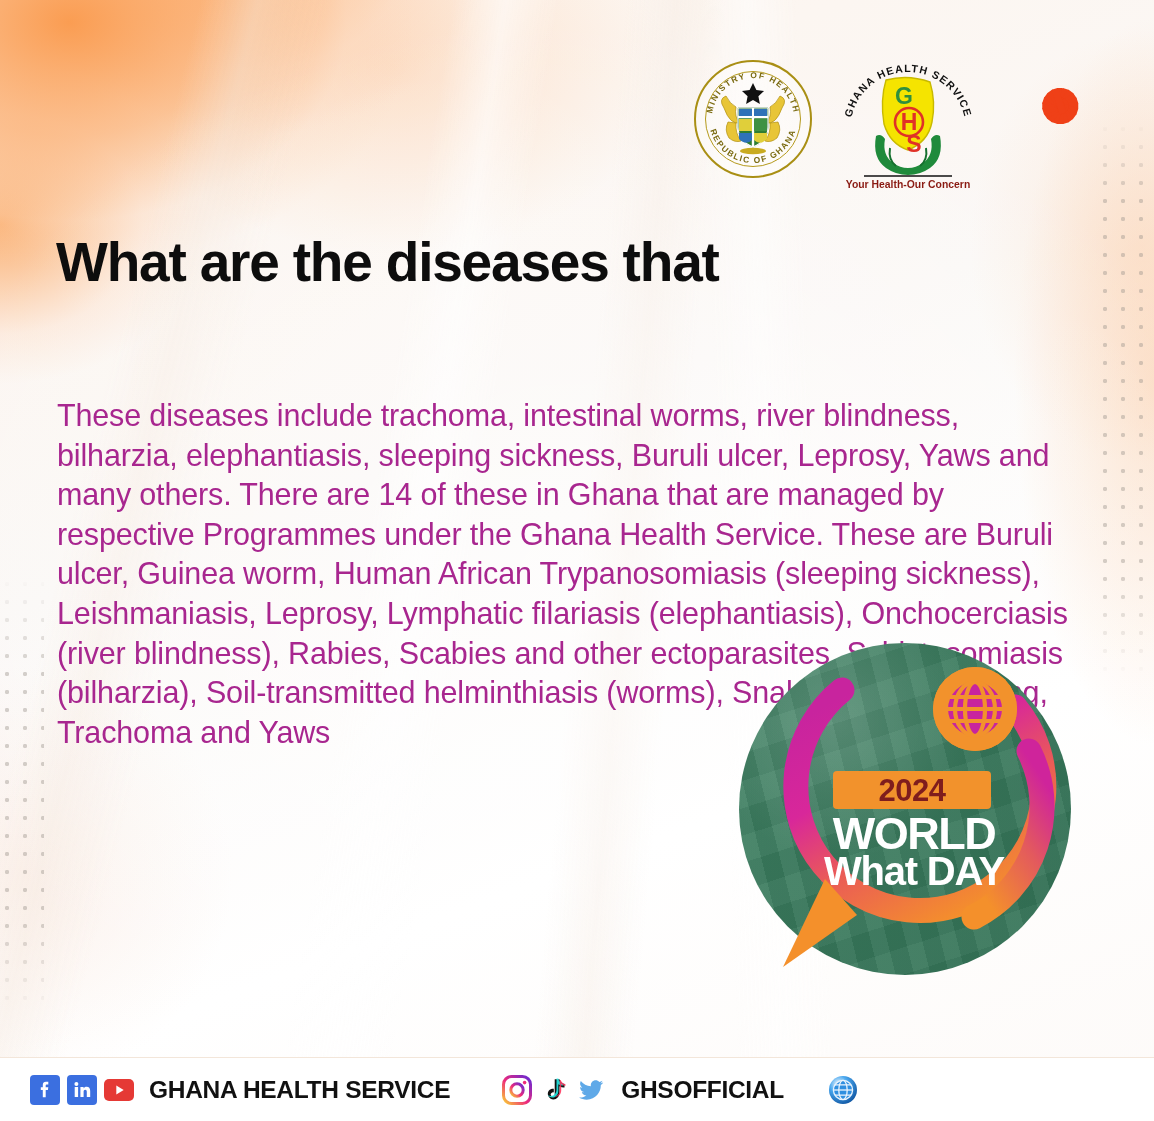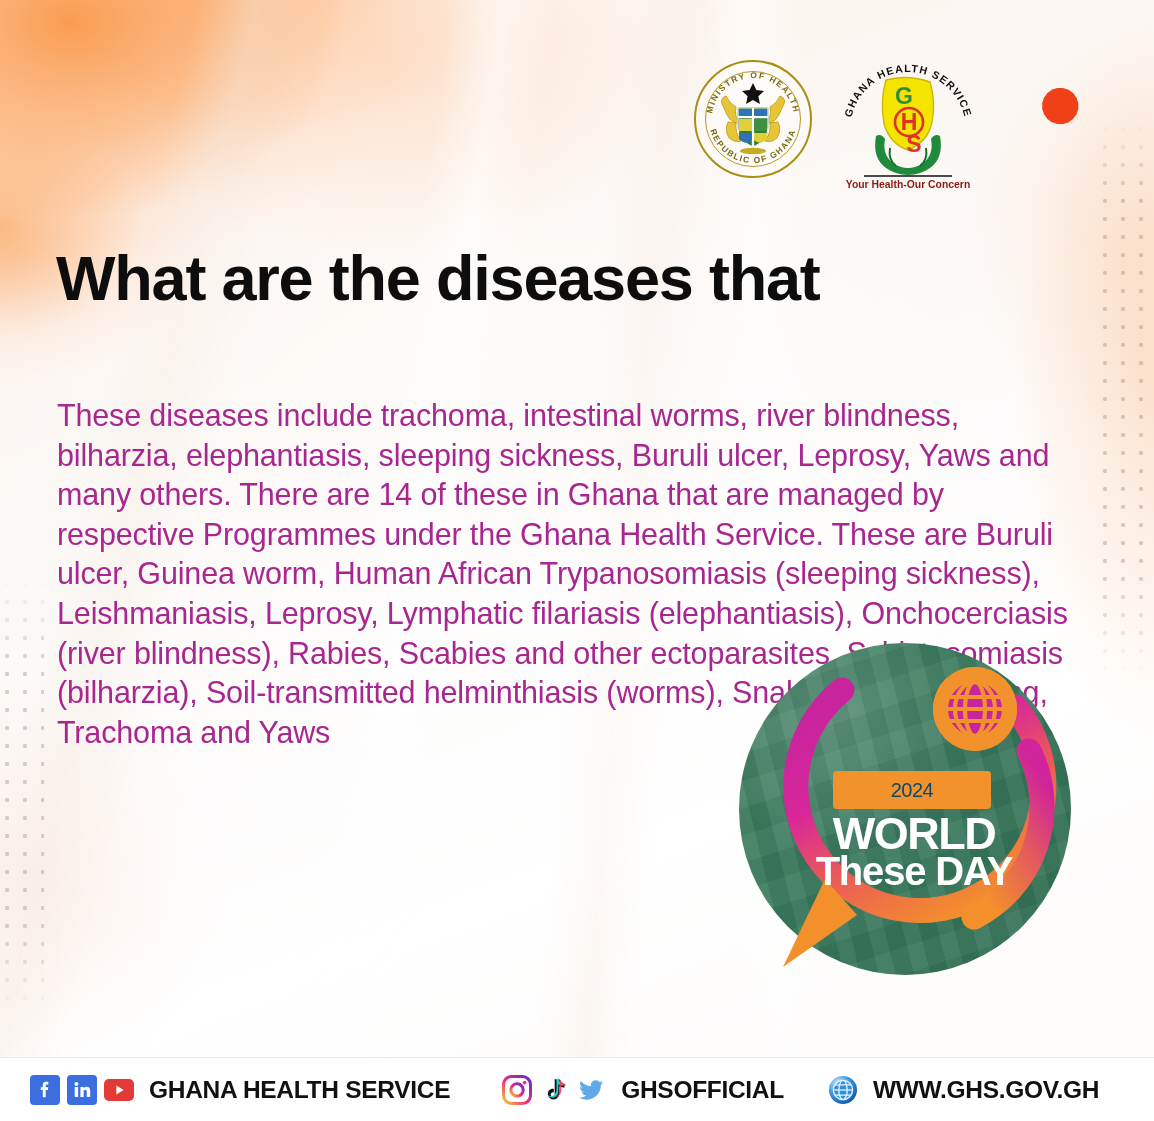--- a/index.html
+++ b/index.html
@@ -77,22 +77,22 @@
   .sunburst { position:absolute; left:308px; top:16px; width:116px; height:116px; }
   .sunburst span {
     position:absolute; left:50%; top:50%;
     width:6.5px; height:26px; margin-left:-3.25px;
     background:#ef4017; border-radius:1px;
     transform-origin:50% -20px;
   }
 
   
   .headline {
-    position:absolute; left:56px; top:243px; width:880px;
-    font-size:63px; font-weight:bold; line-height:1.12;
+    position:absolute; left:56px; top:232px; width:880px;
+    font-size:55px; font-weight:bold; line-height:1.12;
     letter-spacing:-1.2px; color:#0d0d0d;
   }
   .headline .l2 { display:block; }
 
   
   .body-copy {
     position:absolute; left:57px; top:396px; width:1030px;
     font-size:30.5px; line-height:39.6px; color:#a8268f;
     letter-spacing:-.15px;
   }
@@ -114,21 +114,21 @@
     position:absolute; left:194px; top:24px; width:84px; height:84px;
     border-radius:50%; background:#f2922c;
   }
   .ntd-badge .globe svg { position:absolute; inset:0; }
   .ntd-badge .yearbox {
     position:absolute; left:94px; top:128px; width:158px; height:38px;
     background:#f2922c; border-radius:4px;
     display:flex; align-items:center; justify-content:center;
   }
   .ntd-badge .yearbox span {
-    color:#0c4a6e; font-size:20px; font-weight:normal; letter-spacing:-.5px; line-height:1;
+    color:#7f1d1d; font-size:31px; font-weight:bold; letter-spacing:-.5px; line-height:1;
   }
   .ntd-badge .world {
     position:absolute; left:60px; top:168px; width:230px; text-align:center;
     color:#fff; font-size:45px; font-weight:bold; letter-spacing:-1.5px; line-height:1;
   }
   .ntd-badge .ntdsday {
     position:absolute; left:60px; top:208px; width:230px; text-align:center;
     color:#fff; font-size:40px; font-weight:bold; letter-spacing:-1.2px; line-height:1;
   }
   .tagline {
@@ -295,21 +295,21 @@
             <ellipse rx="20" ry="27"></ellipse>
           </g>
         </g>
       </svg>
     </div>
 
     <div class="yearbox">
       <span>2024</span>
     </div>
     <div class="world">WORLD</div>
-    <div class="ntdsday">These DAY</div>
+    <div class="ntdsday">What DAY</div>
   </div>
 
 
   <div class="footer">
 
     <div class="fgroup">
       <span class="ico">
         <svg viewBox="0 0 30 30">
             <rect width="30" height="30" rx="4" fill="#3b6fe0"></rect>
           <path d="M18.3 9.6h-1.7c-.6 0-.9.4-.9 1v1.7h2.6l-.4 2.8h-2.2v7.2h-2.9v-7.2h-2v-2.8h2V10c0-2 1.2-3.2 3.1-3.2h2.4z" fill="#fff"></path>
@@ -379,16 +379,15 @@
           <circle cx="15" cy="15" r="14" fill="url(#wg)"></circle>
           <circle cx="15" cy="15" r="9.6" fill="#2f8fe0"></circle>
           <g stroke="#eaf4fd" stroke-width="1.3" fill="none">
             <circle cx="15" cy="15" r="9.6"></circle>
             <ellipse cx="15" cy="15" rx="4.2" ry="9.6"></ellipse>
             <line x1="5.4" y1="15" x2="24.6" y2="15"></line>
             <path d="M6.6 9.8 h16.8 M6.6 20.2 h16.8"></path>
           </g>
           </svg>
       </span>
-      <span class="lbl">WWW.GHS.GOV.GH</span>
     </div>
   </div>
 </div>
 
 </body></html>

